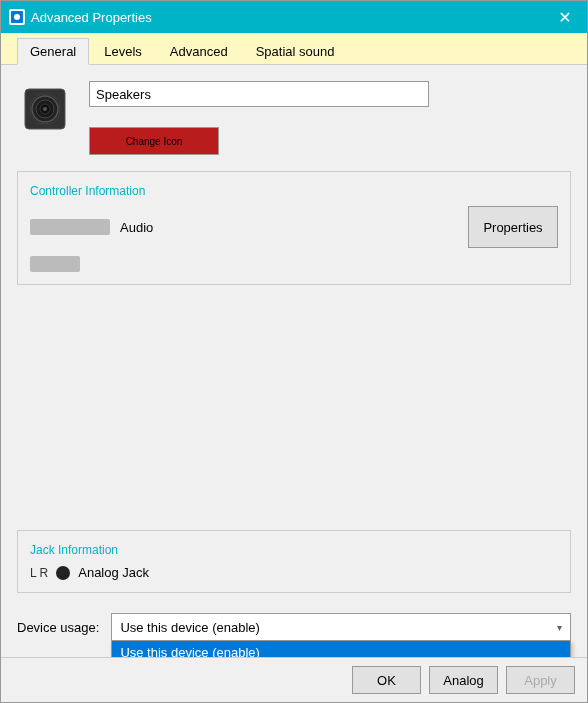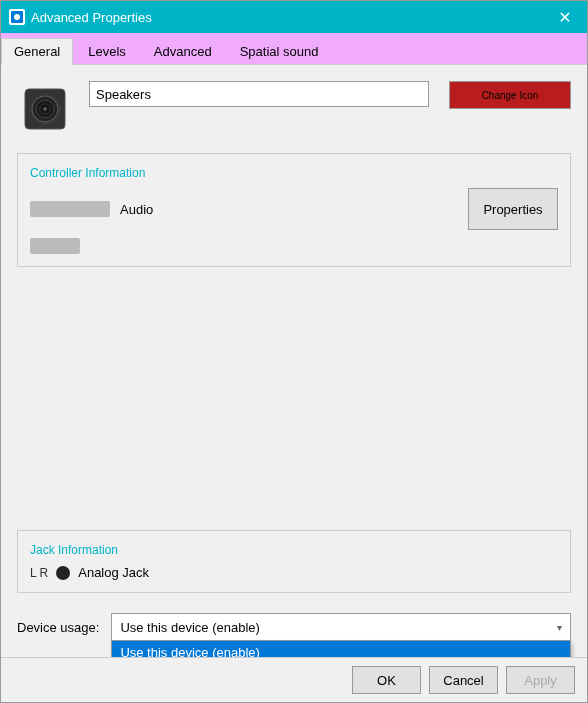--- a/index.html
+++ b/index.html
@@ -55,24 +55,24 @@
       display: flex;
       align-items: center;
       justify-content: center;
       cursor: pointer;
       color: white;
       font-size: 16px;
       border-radius: 2px;
     }
 
     .tab-bar {
-      background: #f0abfc;
+      background: #fef9c3;
       border-bottom: 1px solid #ccc;
       display: flex;
-      padding: 0 0;
+      padding: 0 16px;
       padding-top: 4px;
       flex-shrink: 0;
     }
 
     .tab {
       padding: 5px 12px;
       cursor: pointer;
       font-size: 13px;
       color: #000;
       border: 1px solid transparent;
@@ -114,20 +114,21 @@
       flex-shrink: 0;
     }
 
     .device-icon svg {
       width: 50px;
       height: 50px;
     }
 
     .device-name-section {
       display: flex;
+      flex-direction: column;
       gap: 20px;
       flex: 1;
     }
 
     .device-name-input {
       width: 100%;
       max-width: 340px;
       height: 26px;
       border: 1px solid #999;
       padding: 2px 6px;
@@ -395,19 +396,19 @@
       </div>
     </div>
 
   </div>
 
   <div class="bottom-bar">
     <button class="bottom-btn">
       <span>OK</span>
     </button>
     <button class="bottom-btn">
-      <span>Cancel</span>
+      <span>Analog</span>
     </button>
     <button class="bottom-btn disabled">
       <span>Apply</span>
     </button>
   </div>
 </div>
 
 </body></html>

